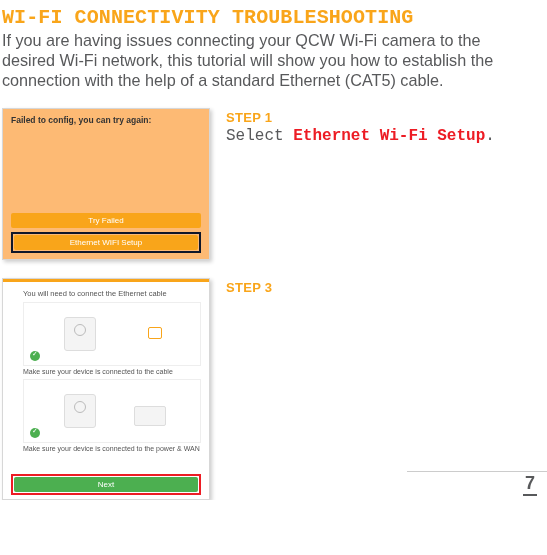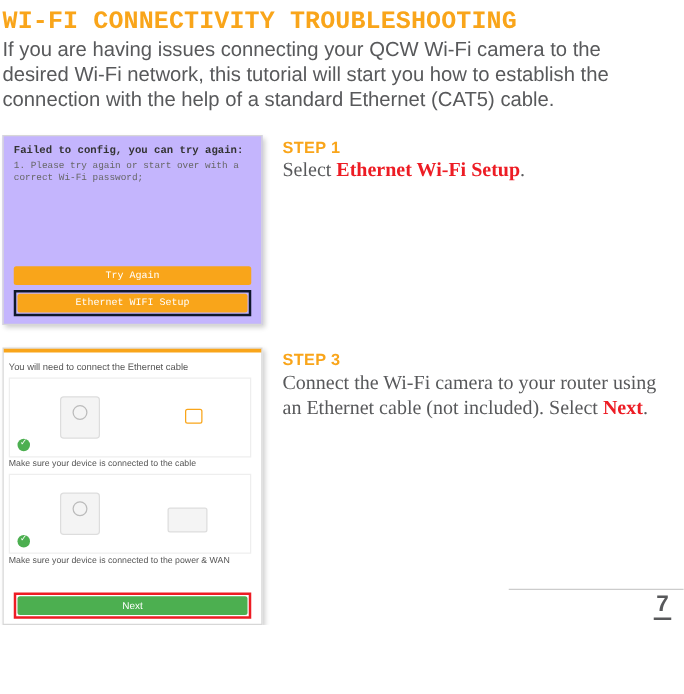--- a/index.html
+++ b/index.html
@@ -46,42 +46,42 @@
   .step-title {
     font-family: "Helvetica Neue Condensed", "Arial Narrow", Arial, sans-serif;
     font-stretch: condensed;
     font-weight: 700;
     font-size: 13px;
     color: #f9a51a;
     margin: 0 0 2px 0;
     letter-spacing: 0.3px;
   }
   .step-body {
-    font-family: Liberation Serif, serif;
+    font-family: Liberation Mono, monospace;
     font-stretch: condensed;
     font-size: 16px;
     line-height: 1.22;
     color: #58595b;
   }
   .step-body .accent {
     color: #ed1c24;
     font-weight: 700;
   }
 
   
   .shot1 {
     width: 208px;
     height: 152px;
     border: 1px solid #d7d7d7;
     box-shadow: 2px 2px 4px rgba(0,0,0,0.2);
-    background: #c4b5fd;
+    background: #fdba74;
     box-sizing: border-box;
     position: relative;
     padding: 6px 8px 0 8px;
-    font-family: Liberation Mono, monospace;
+    font-family: Liberation Sans, sans-serif;
   }
   .shot1 .title {
     font-size: 8.5px;
     font-weight: 700;
     color: #333;
   }
   .shot1 .msg {
     font-size: 7.5px;
     line-height: 1.3;
     color: #666;
@@ -108,21 +108,21 @@
 
   
   .shot2 {
     width: 208px;
     height: 222px;
     border: 1px solid #d7d7d7;
     box-shadow: 2px 2px 4px rgba(0,0,0,0.2);
     background: #fff;
     box-sizing: border-box;
     position: relative;
-    padding: 6px 8px 0 4px;
+    padding: 6px 8px 0 20px;
     font-family: Arial, sans-serif;
   }
   .shot2 .topbar {
     position: absolute;
     top: 0; left: 0; right: 0;
     height: 3px;
     background: #f9a51a;
   }
   .shot2 .title {
     font-size: 7.5px;
@@ -224,28 +224,27 @@
     height:1px;
     background:#ccc;
   }
 </style>
 </head>
 <body>
 
 <div class="page">
 
   <h1 class="heading">WI-FI CONNECTIVITY TROUBLESHOOTING</h1>
-  <p class="intro">If you are having issues connecting your QCW Wi-Fi camera to the desired Wi-Fi network, this tutorial will start you how to establish the connection with the help of a standard Ethernet (CAT5) cable.</p>
+  <p class="intro">If you are having issues connecting your QCW Wi-Fi camera to the desired Wi-Fi network, this tutorial will show you how to establish the connection with the help of a standard Ethernet (CAT5) cable.</p>
 
   <div class="step-row">
     <div class="shot1">
       <div class="title">Failed to config, you can try again:</div>
-      <div class="msg">1. Please try again or start over with a correct Wi-Fi password;</div>
       <div class="btns">
-        <span class="btn">Try Again</span>
+        <span class="btn">Try Failed</span>
         <div class="highlight">
           <span class="btn" style="margin-bottom:0">Ethernet WIFI Setup</span>
         </div>
       </div>
     </div>
     <div class="step-text">
       <div class="step-title">STEP 1</div>
       <div class="step-body">
         <span>Select </span><span class="accent">Ethernet Wi-Fi Setup</span><span>.</span>
       </div>
@@ -269,21 +268,18 @@
       </div>
       <div class="cap">Make sure your device is connected to the power &amp; WAN</div>
       <div class="nextwrap">
         <div class="highlight">
           <span class="nextbtn">Next</span>
         </div>
       </div>
     </div>
     <div class="step-text">
       <div class="step-title">STEP 3</div>
-      <div class="step-body">
-        <span>Connect the Wi-Fi camera to your router using an Ethernet cable (not included). Select </span><span class="accent">Next</span><span>.</span>
-      </div>
     </div>
   </div>
 
   <div class="pagebar"></div>
   <div class="pagenum">7</div>
 </div>
 
 </body></html>

